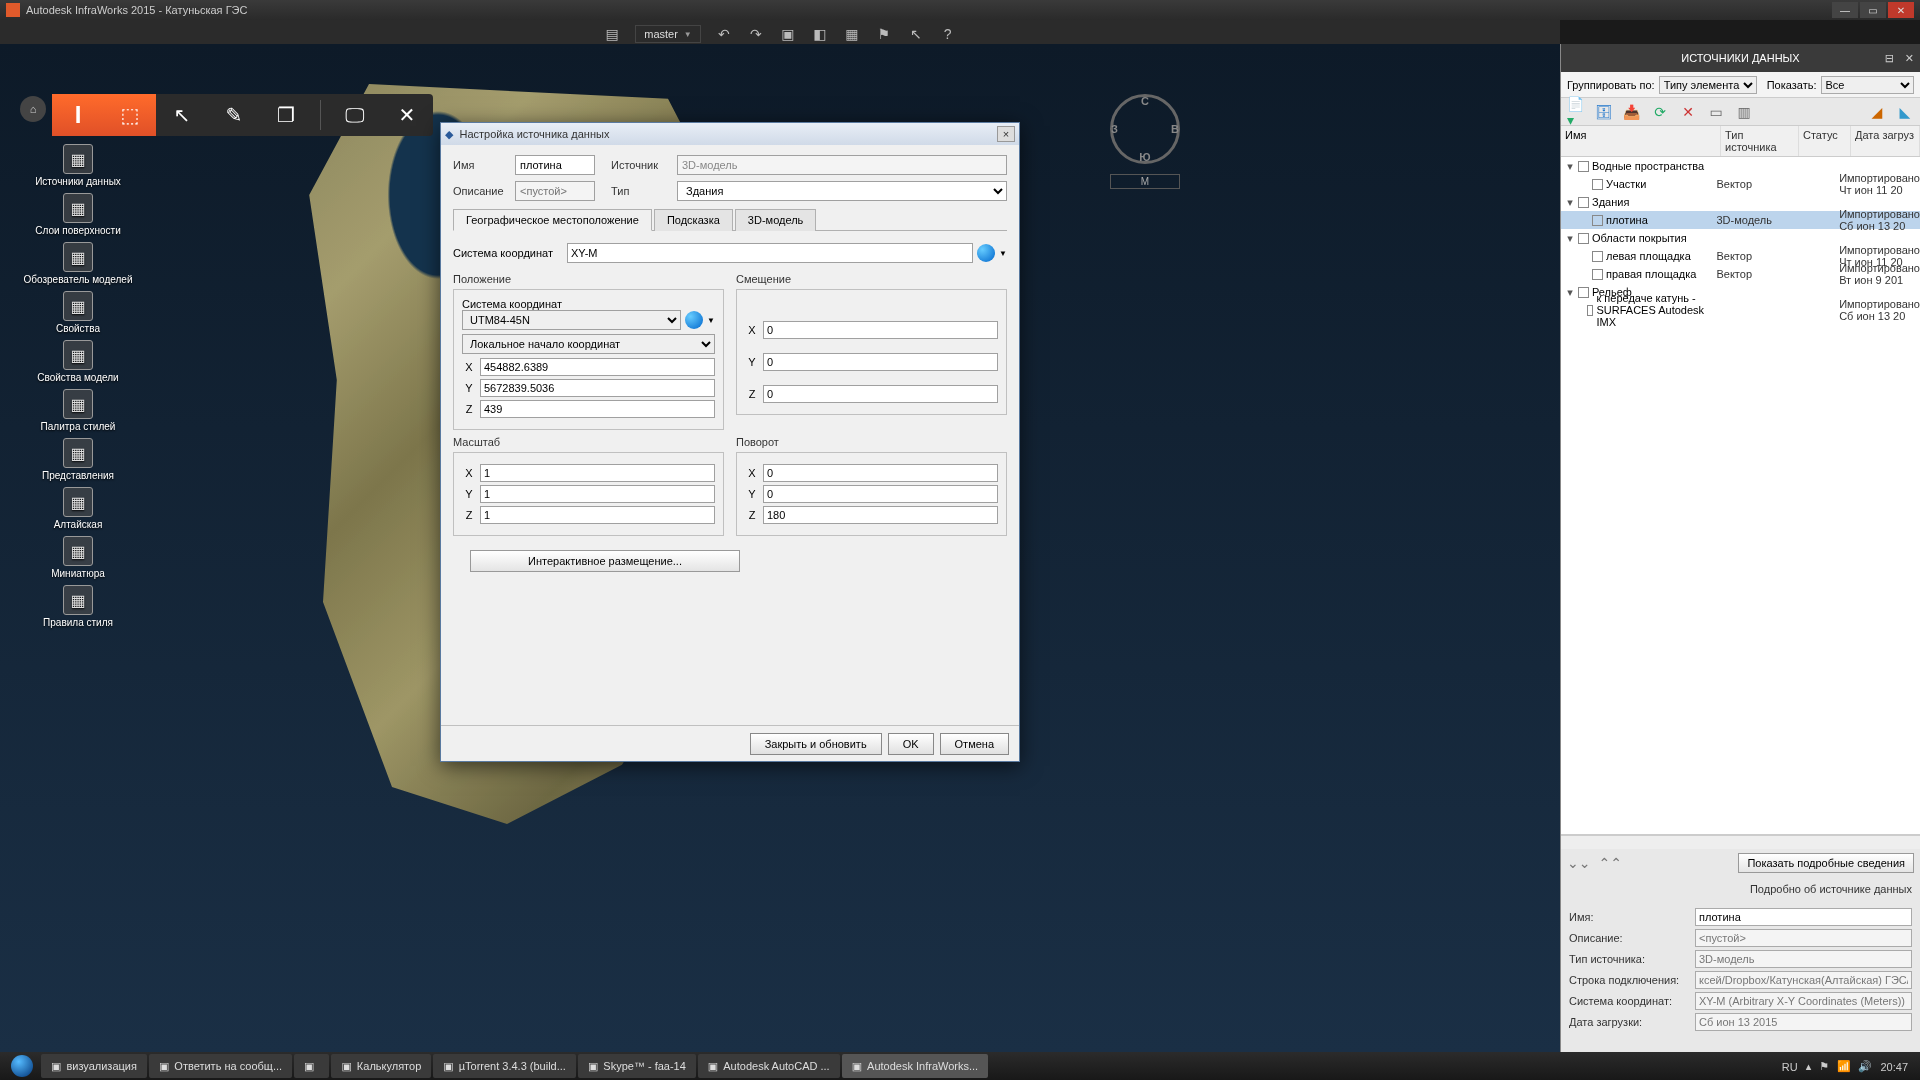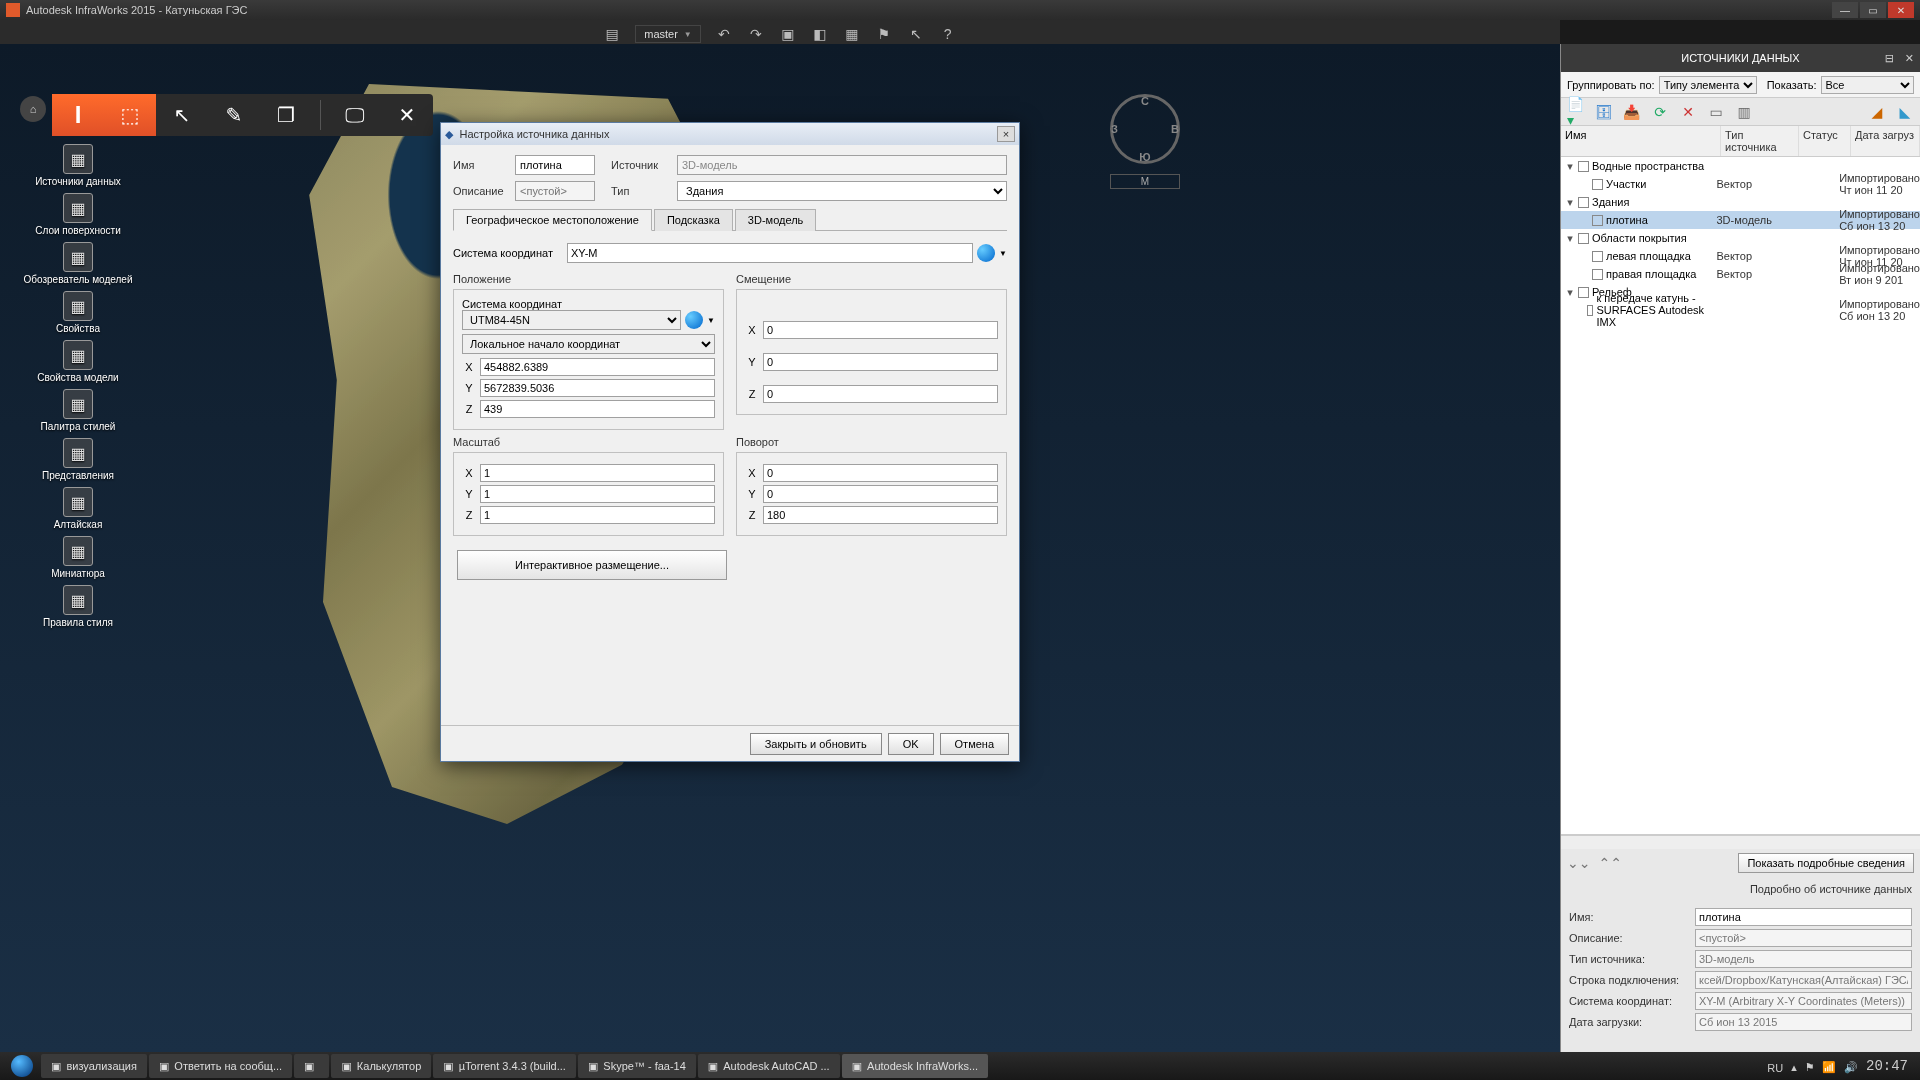--- a/index.html
+++ b/index.html
@@ -70,21 +70,21 @@
 .groupbox { border:1px solid #c0c0c0; padding:8px; margin-top:4px;}
 .grouplabel { font-size:11px; color:#333; margin-bottom:4px; display:block;}
 .two-col { display:flex; gap:12px; }
 .col { flex:1; }
 .subrow { display:flex; align-items:center; gap:4px; margin:3px 0;}
 .subrow .lab { width:14px; text-align:center; }
 .subrow input { flex:1; height:18px; border:1px solid #a0a0a0; padding:0 3px;}
 .cs-row { display:flex; align-items:center; gap:4px; margin-bottom:4px;}
 .cs-row input,.cs-row select { flex:1; height:20px; border:1px solid #a0a0a0; padding:0 3px;}
 .globe { width:18px;height:18px;border-radius:50%;background:radial-gradient(circle at 30% 30%,#6cf,#06c);display:inline-block;}
-.interactive-btn { width:270px; height:30px; margin:8px 0 0 4px; border:1px solid #999; background:linear-gradient(#fff,#e4e4e4);}
+.interactive-btn { width:270px; height:22px; margin:8px 0 0 17px; border:1px solid #999; background:linear-gradient(#fff,#e4e4e4);}
 .dlg-foot { height:36px; border-top:1px solid #c0c0c0; display:flex; justify-content:flex-end; align-items:center; gap:6px; padding:0 10px;}
 .dlg-foot button { height:22px; padding:0 14px; border:1px solid #888; background:linear-gradient(#fff,#e0e0e0);}
 
 
 .rightpanel { width:360px; background:#e8e8e8; border-left:1px solid #888; display:flex; flex-direction:column;}
 .rp-title { height:28px; background:#3a3a3a; color:#fff; display:flex; align-items:center; justify-content:center; position:relative;}
 .rp-title .pin{position:absolute;right:26px;font-size:11px;color:#ccc;}
 .rp-title .cx{position:absolute;right:6px;font-size:11px;color:#ccc;}
 .rp-filter { height:26px; display:flex; align-items:center; gap:4px; padding:0 6px; background:#f4f4f4; border-bottom:1px solid #ccc;}
 .rp-filter select { height:18px; border:1px solid #aaa;}
@@ -112,21 +112,21 @@
 .rp-detail .drow input{flex:1;height:18px;border:1px solid #aaa;padding:0 3px;background:#fff;}
 .rp-detail .drow input.ro{background:#f4f4f4;color:#777;}
 
 
 .taskbar { position:absolute; bottom:0; left:0; right:0; height:28px; background:linear-gradient(#2b2b2b,#181818); display:flex; align-items:center; padding:0 4px;}
 .start { width:36px;height:24px;display:flex;align-items:center;justify-content:center;}
 .start .orb{width:22px;height:22px;border-radius:50%;background:radial-gradient(circle at 35% 30%,#5bf,#037);}
 .tbtn { height:24px; padding:0 10px; margin:0 1px; background:#3a3a3a; color:#ddd; display:flex; align-items:center; gap:5px; border-radius:2px; max-width:150px; overflow:hidden; white-space:nowrap;}
 .tbtn.active{background:#555;}
 .tray{margin-left:auto;display:flex;align-items:flex-end;gap:8px;color:#ccc;padding-right:8px;}
-.tray .clk{font-size:14px;font-family:Liberation Mono, monospace;}
+.tray .clk{font-size:11px;}
 .tray .ic{font-size:11px;}
 </style>
 </head>
 <body>
 
 <div class="titlebar">
   <div class="icon"></div>
   <span>Autodesk InfraWorks 2015 - Катуньская ГЭС</span>
   <div class="spacer"></div>
   <div class="winbtn">—</div>

